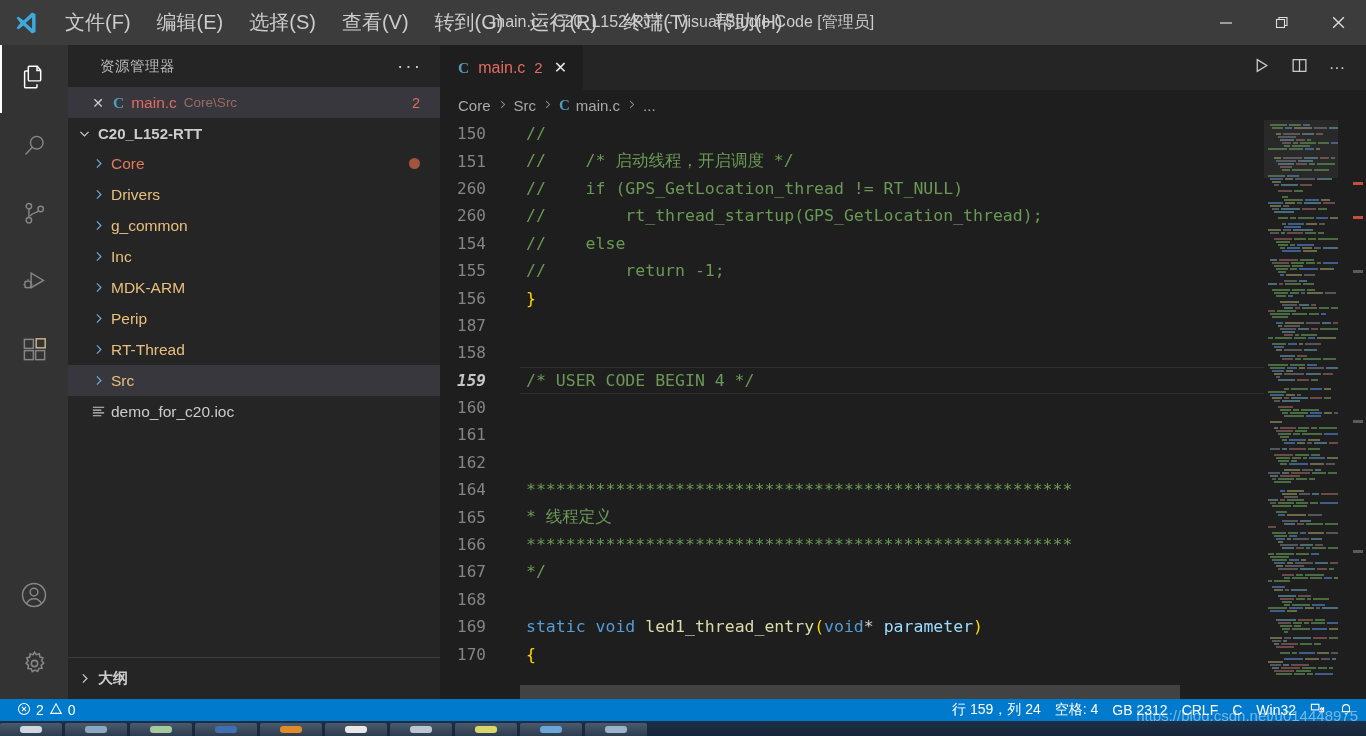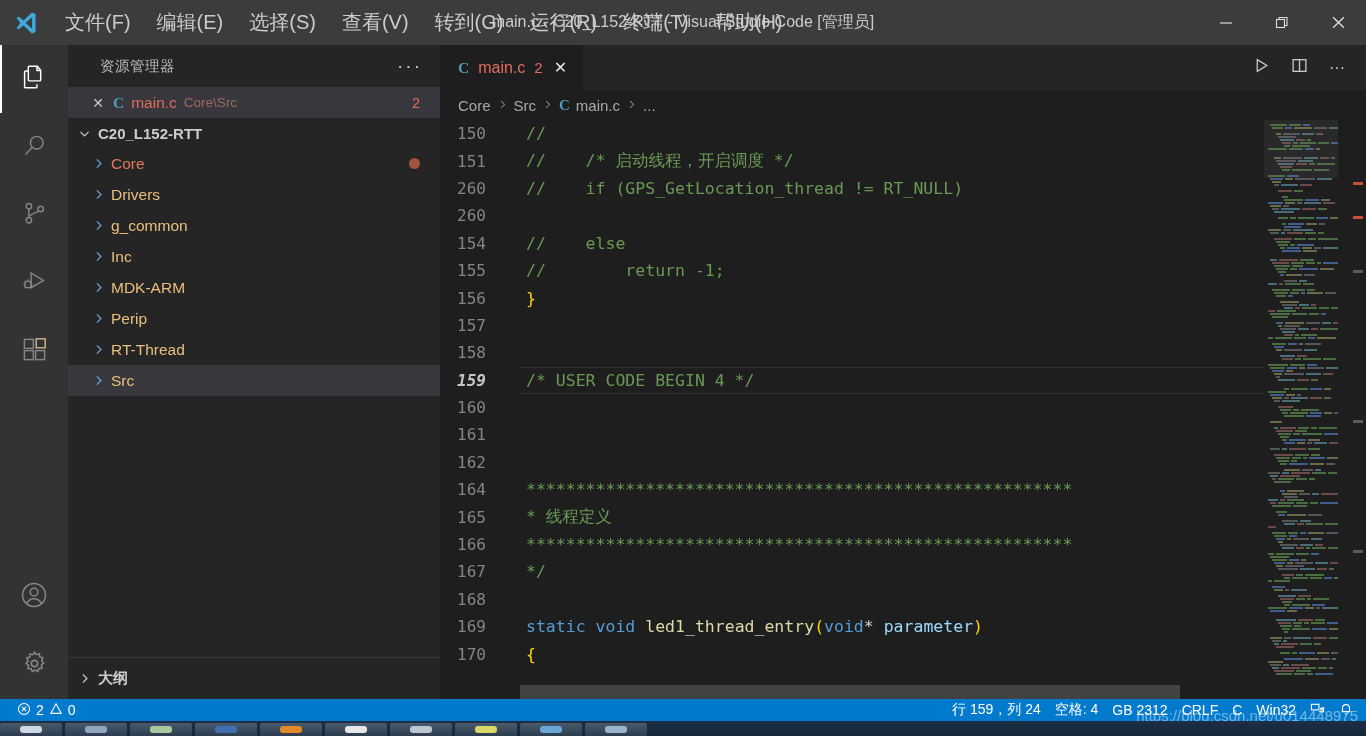--- a/index.html
+++ b/index.html
@@ -409,20 +409,28 @@
         </span>
         <span class="folder-name">RT-Thread</span>
       </div>
       <div class="tree-row selected">
         <span class="chev">
           <svg width="13" height="13" viewBox="0 0 16 16" fill="none" stroke="#6aa9d8" stroke-width="1.5">
               <path d="M6 3l5 5-5 5"></path>
             </svg>
         </span>
         <span class="folder-name">Src</span>
+      </div>
+      <div class="tree-row">
+        <span class="file-icon">
+          <svg width="15" height="15" viewBox="0 0 16 16" stroke="#c5c5c5" stroke-width="1.2">
+            <path d="M2 3.5h12M2 6.5h9M2 9.5h12M2 12.5h9"></path>
+          </svg>
+        </span>
+        <span class="file-name">demo_for_c20.ioc</span>
       </div>
     </div>
 
     <div class="sidebar-spacer"></div>
 
     <div class="outline-header">
       <span class="chev">
         <svg width="13" height="13" viewBox="0 0 16 16" fill="none" stroke="currentColor" stroke-width="1.5">
             <path d="M6 3l5 5-5 5"></path>
           </svg>
@@ -483,25 +491,25 @@
           </svg>
       </span>
       <span class="bc-item">...</span>
     </div>
 
     <div class="code-area">
       <div class="code-scroll" id="code-scroll">
           <div class="code-line"><div class="ln">150</div><div class="code-text"><span class="cm">//</span></div></div>
           <div class="code-line"><div class="ln">151</div><div class="code-text"><span class="cm">//    /* 启动线程，开启调度 */</span></div></div>
           <div class="code-line"><div class="ln">260</div><div class="code-text"><span class="cm">//    if (GPS_GetLocation_thread != RT_NULL)</span></div></div>
-          <div class="code-line"><div class="ln">260</div></div>
+          <div class="code-line"><div class="ln">260</div><div class="code-text"><span class="cm">//        rt_thread_startup(GPS_GetLocation_thread);</span></div></div>
           <div class="code-line"><div class="ln">154</div><div class="code-text"><span class="cm">//    else</span></div></div>
           <div class="code-line"><div class="ln">155</div><div class="code-text"><span class="cm">//        return -1;</span></div></div>
           <div class="code-line"><div class="ln">156</div><div class="code-text"><span class="br">}</span></div></div>
-          <div class="code-line"><div class="ln">157</div><div class="code-text"></div></div>
+          <div class="code-line"><div class="ln">187</div><div class="code-text"></div></div>
           <div class="code-line"><div class="ln">158</div><div class="code-text"></div></div>
           <div class="code-line current"><div class="ln">159</div><div class="code-text"><span class="cm">/* USER CODE BEGIN 4 */</span></div></div>
           <div class="code-line"><div class="ln">160</div><div class="code-text"></div></div>
           <div class="code-line"><div class="ln">161</div><div class="code-text"></div></div>
           <div class="code-line"><div class="ln">162</div><div class="code-text"></div></div>
           <div class="code-line"><div class="ln">164</div><div class="code-text"><span class="cm">*******************************************************</span></div></div>
           <div class="code-line"><div class="ln">165</div><div class="code-text"><span class="cm">* 线程定义</span></div></div>
           <div class="code-line"><div class="ln">166</div><div class="code-text"><span class="cm">*******************************************************</span></div></div>
           <div class="code-line"><div class="ln">167</div><div class="code-text"><span class="cm">*/</span></div></div>
           <div class="code-line"><div class="ln">168</div><div class="code-text"></div></div>

